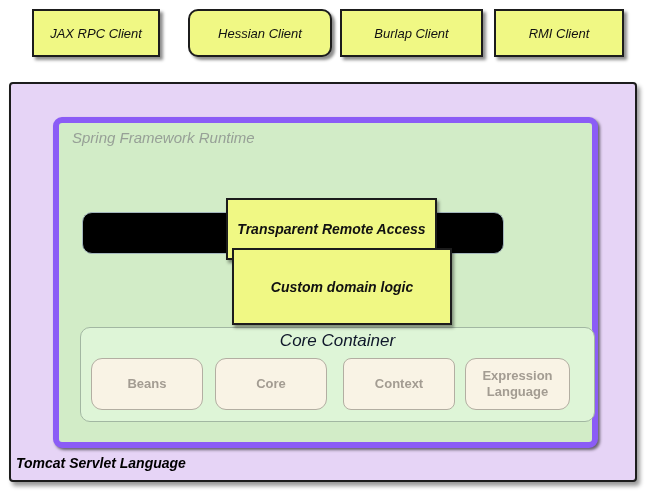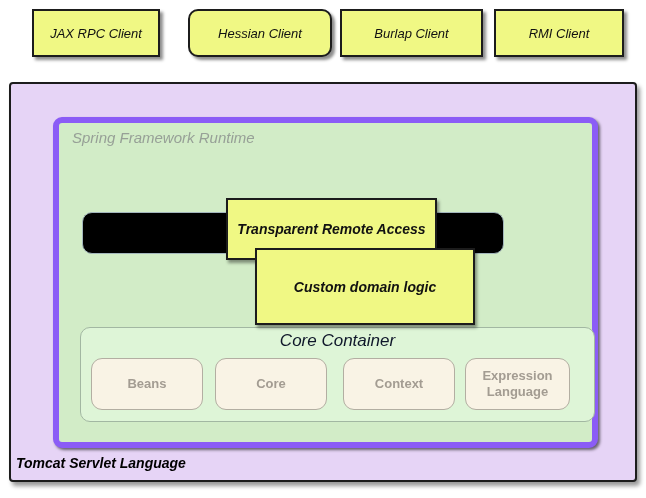--- a/index.html
+++ b/index.html
@@ -86,21 +86,21 @@
     box-shadow: 2px 3px 3px rgba(0,0,0,0.40);
     display: flex; align-items: center; justify-content: center;
     font-weight: bold;
     font-style: italic;
     font-size: 14px;
     color: #111111;
     text-align: center;
     z-index: 2;
   }
   .tra { left: 167px; top: 30px;  width: 211px; height: 62px; margin-top: 45px; }
-  .cdl { left: 173px; top: 125px; width: 220px; height: 77px; margin-left: 23px; }
+  .cdl { left: 173px; top: 125px; width: 220px; height: 77px; }
   
   .core {
     position: absolute;
     left: 21px; top: 204px;
     width: 515px; height: 95px;
     background: #def5d7;
     border: 1px solid #a2b7a2;
     border-radius: 10px;
     z-index: 1;
   }
@@ -164,21 +164,21 @@
 
       <div class="core">
         <div class="core-title">Core Container</div>
 
         <div class="module" style="left:134px; width:112px;">
           <span>Core</span>
         </div>
         <div class="module" style="left:10px;  width:112px;">
           <span>Beans</span>
         </div>
-        <div class="module" style="left:262px; width:112px;">
+        <div class="module" style="left:262px; width:112px;border-radius:8px;">
           <span>Context</span>
         </div>
         <div class="module" style="left:384px; width:105px;">
           <span>Expression Language</span>
         </div>
       </div>
     </div>
 
     <div class="tomcat-label">Tomcat Servlet Language</div>
   </div>

